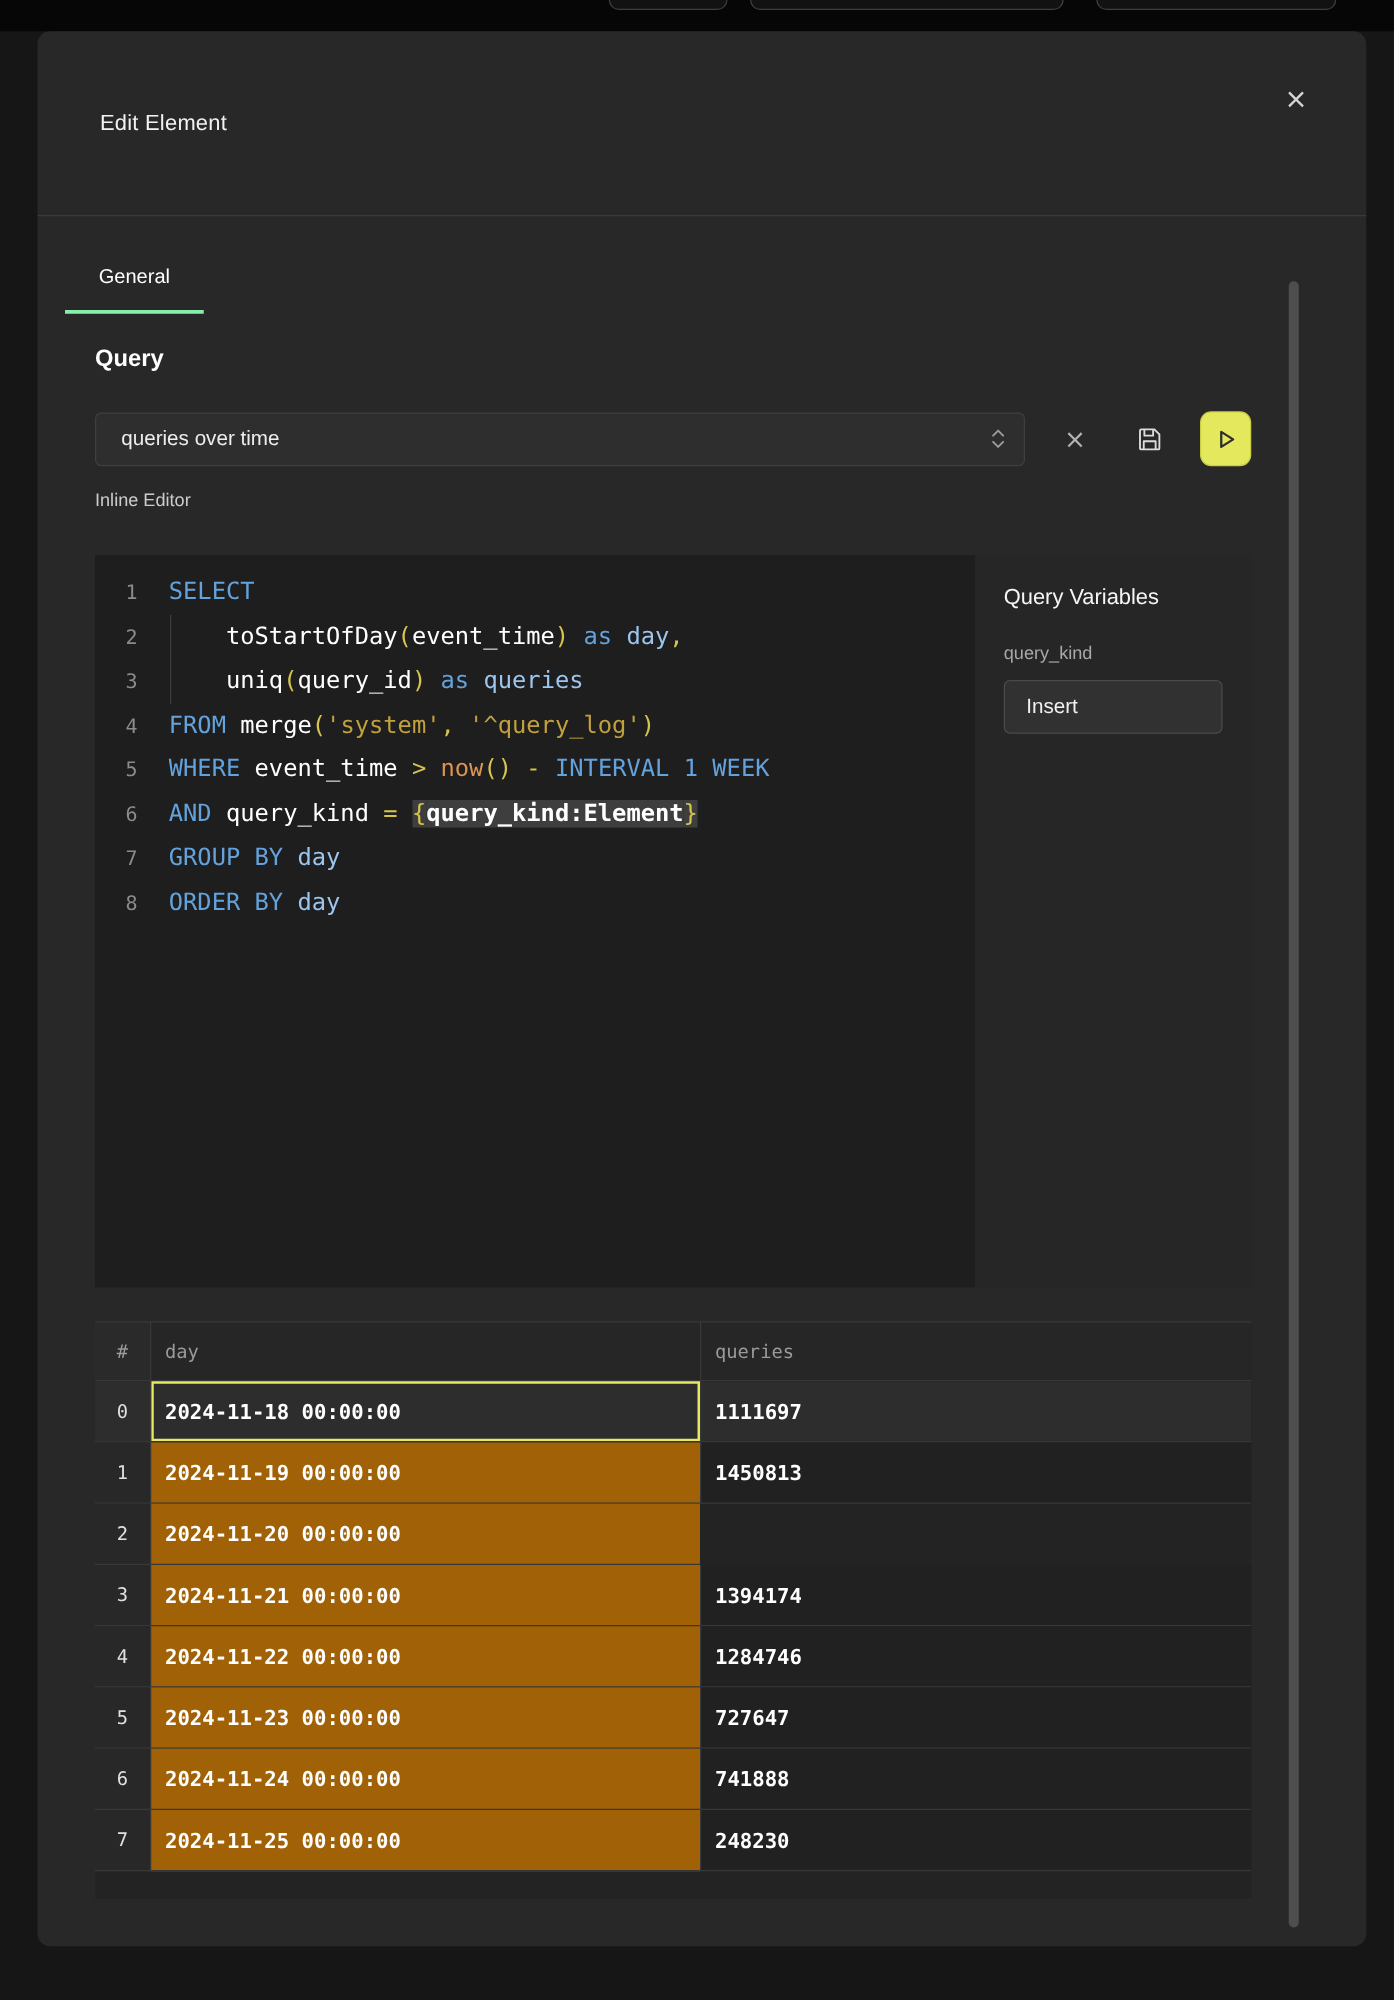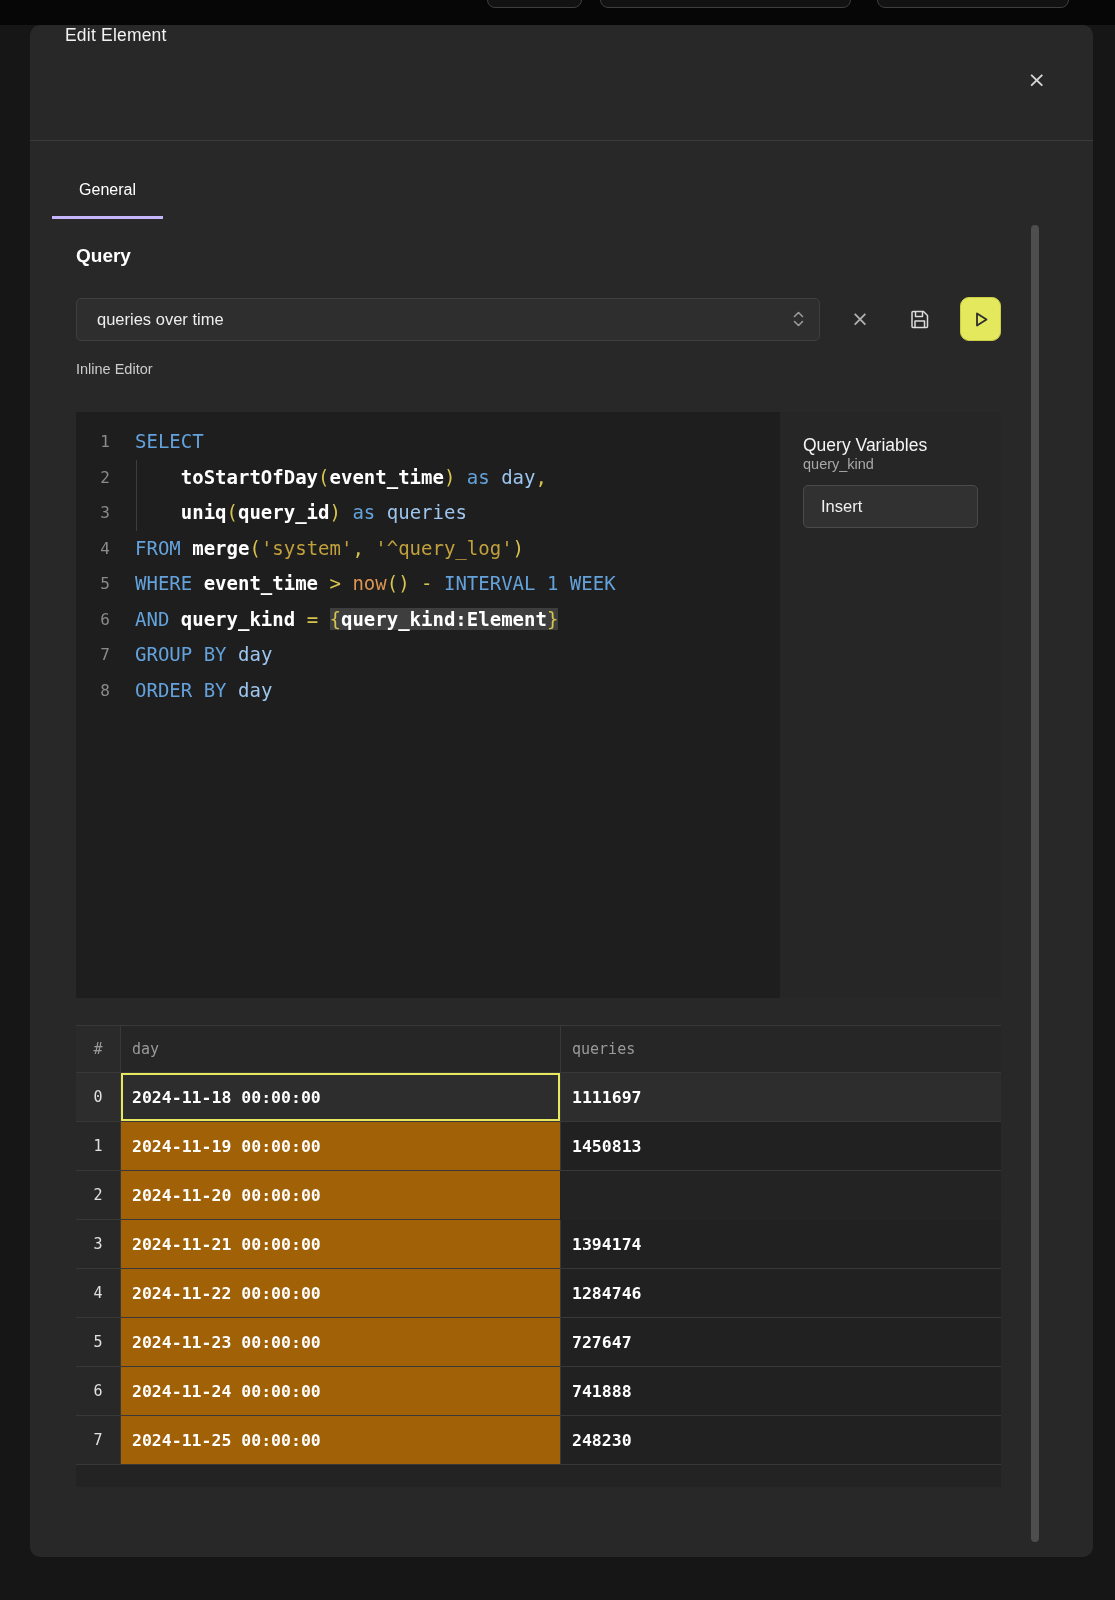--- a/index.html
+++ b/index.html
@@ -8,26 +8,26 @@
 
   
   .topbar{position:absolute;top:0;left:0;width:1115px;height:25px;background:#060606;overflow:hidden}
   .ghost{position:absolute;top:-32px;height:40px;border:1px solid #3e3e3e;border-radius:8px;background:#121212}
   .g1{left:487px;width:95px}
   .g2{left:600px;width:251px}
   .g3{left:877px;width:192px}
 
   
   .modal{position:absolute;left:30px;top:25px;width:1063px;height:1532px;background:#282828;border-radius:10px}
-  .m-header{position:relative;height:116px;border-bottom:1px solid #3a3a3a;display:flex;padding-left:35px}
+  .m-header{position:relative;height:148px;border-bottom:1px solid #3a3a3a;display:flex;align-items:center;padding-left:50px}
   .m-title{color:#f2f2f2;font-size:17.5px;font-weight:500;letter-spacing:.2px}
   .close-btn{position:absolute;right:47px;top:44px;background:none;border:none;color:#d6d6d6;font-size:22px;line-height:1;cursor:pointer;font-family:"DejaVu Sans",sans-serif}
 
   .tabbar{padding-left:22px}
-  .tab{display:inline-block;padding:40px 18px 17px;min-width:111px;text-align:center;color:#fff;font-size:16px;border-bottom:3px solid #c4b5fd;cursor:pointer}
+  .tab{display:inline-block;padding:40px 18px 17px;min-width:111px;text-align:center;color:#fff;font-size:16px;border-bottom:3px solid #86efac;cursor:pointer}
 
   .content{padding:26px 0 0 46px}
   .q-heading{color:#fff;font-size:19px;font-weight:700;margin-bottom:30px}
 
   .query-row{display:flex;align-items:center;width:925px}
   .select{width:812px;height:43px;background:#2e2e2e;border:1px solid #3f3f3f;border-radius:5px;display:flex;align-items:center;padding:0 14px 0 20px;color:#ededed;font-size:16.5px;cursor:pointer}
   .select .val{flex:1}
   .icon-btn{background:none;border:none;display:flex;align-items:center;justify-content:center;width:32px;height:32px;cursor:pointer}
   .clear{margin-left:25px;color:#b2b2b2;font-size:21px;font-family:"DejaVu Sans",sans-serif}
   .save{margin-left:30px}
@@ -36,32 +36,32 @@
   .inline-label{color:#cccccc;font-size:14.5px;font-weight:500;margin-top:20px;margin-bottom:35px}
 
   
   .editor-wrap{display:flex;width:925px;height:586px}
   .code-area{width:704px;background:#1e1e1e;padding-top:12px;font-family:"DejaVu Sans Mono",monospace;font-size:19px;overflow:hidden;cursor:text}
   .code-line{display:flex;line-height:35.5px}
   .ln{width:34px;text-align:right;color:#8b8b8b;font-size:16px;flex:none}
   .lt{padding-left:25px;position:relative;white-space:pre;color:#e8e8e8}
   .guide{position:absolute;left:26px;top:0;bottom:0;border-left:1px solid #3d3d3d}
   .tk-kw{color:#64a2dc}
-  .tk-fn{color:#ffffff;font-weight:700}
+  .tk-fn{color:#ffffff;font-weight:400}
   .tk-pr{color:#d6c44f}
   .tk-op{color:#d6c44f}
   .tk-id{color:#9dc6ee}
   .tk-st{color:#c2a13d}
   .tk-nw{color:#df9552}
   .tk-nm{color:#64a2dc}
   .tk-hb{color:#d6c44f;background:#3e3e3e}
   .tk-ht{color:#ffffff;font-weight:700;background:#3e3e3e}
 
   .vars{flex:1;background:#262626;padding:23px 23px 0}
-  .vars-h{color:#f5f5f5;font-size:17.5px;font-weight:500}
+  .vars-h{color:#f5f5f5;font-size:17.5px;margin-bottom:27px;font-weight:500}
   .vars-name{color:#a8a8a8;font-size:14.5px;margin-bottom:13px}
   .insert-btn{width:175px;height:43px;background:#313131;border:1px solid #4a4a4a;border-radius:5px;color:#f0f0f0;font-size:16.5px;text-align:left;padding-left:17px;cursor:pointer;font-family:"Liberation Sans",sans-serif}
 
   
   .results{margin-top:27px;width:925px;background:#232323;padding-bottom:22px;font-family:"DejaVu Sans Mono",monospace}
   .t-row{display:flex;height:49px}
   .t-row.head{height:48px}
   .cell{display:flex;align-items:center;border-bottom:1px solid #383838}
   .c-idx{width:44px;flex:none;justify-content:center;background:#282828;color:#e0e0e0;font-size:15px}
   .c-day{width:440px;flex:none;padding-left:11px;border-left:1px solid #383838;background:#a16207}

